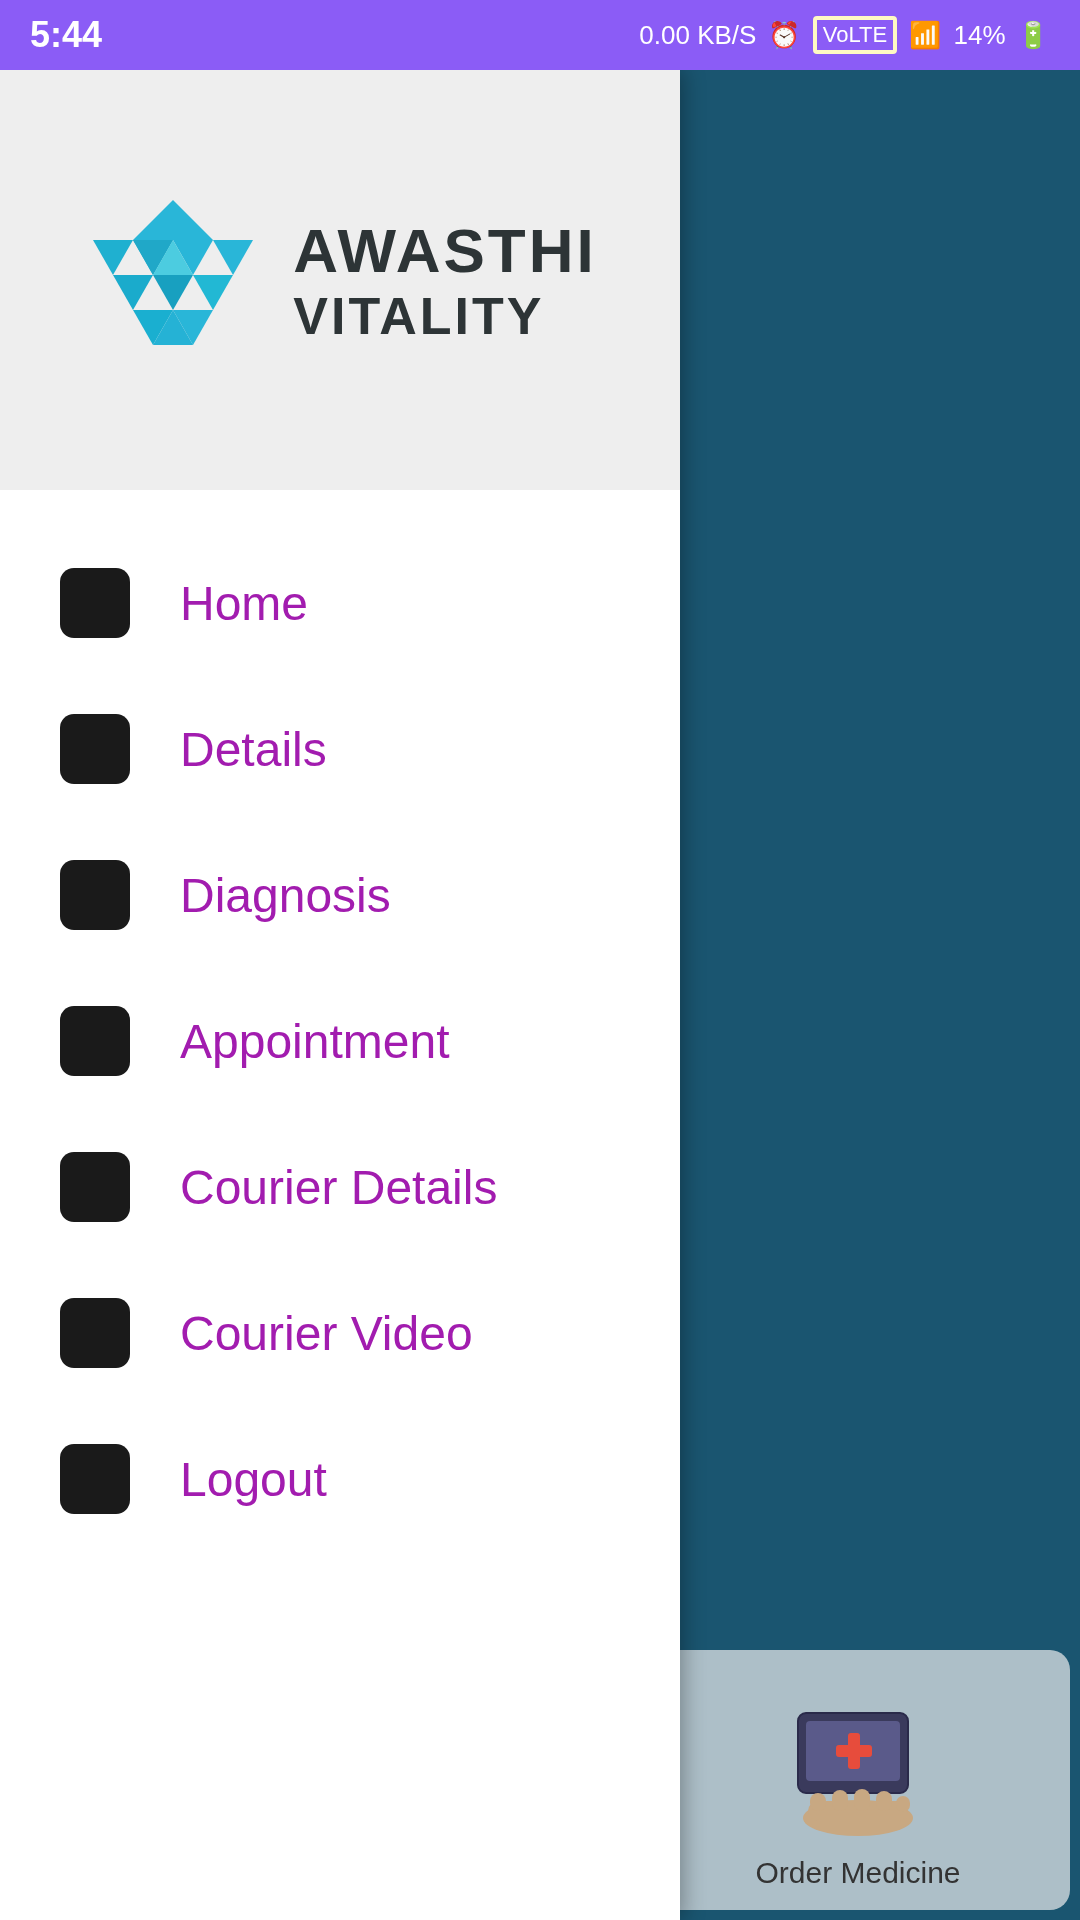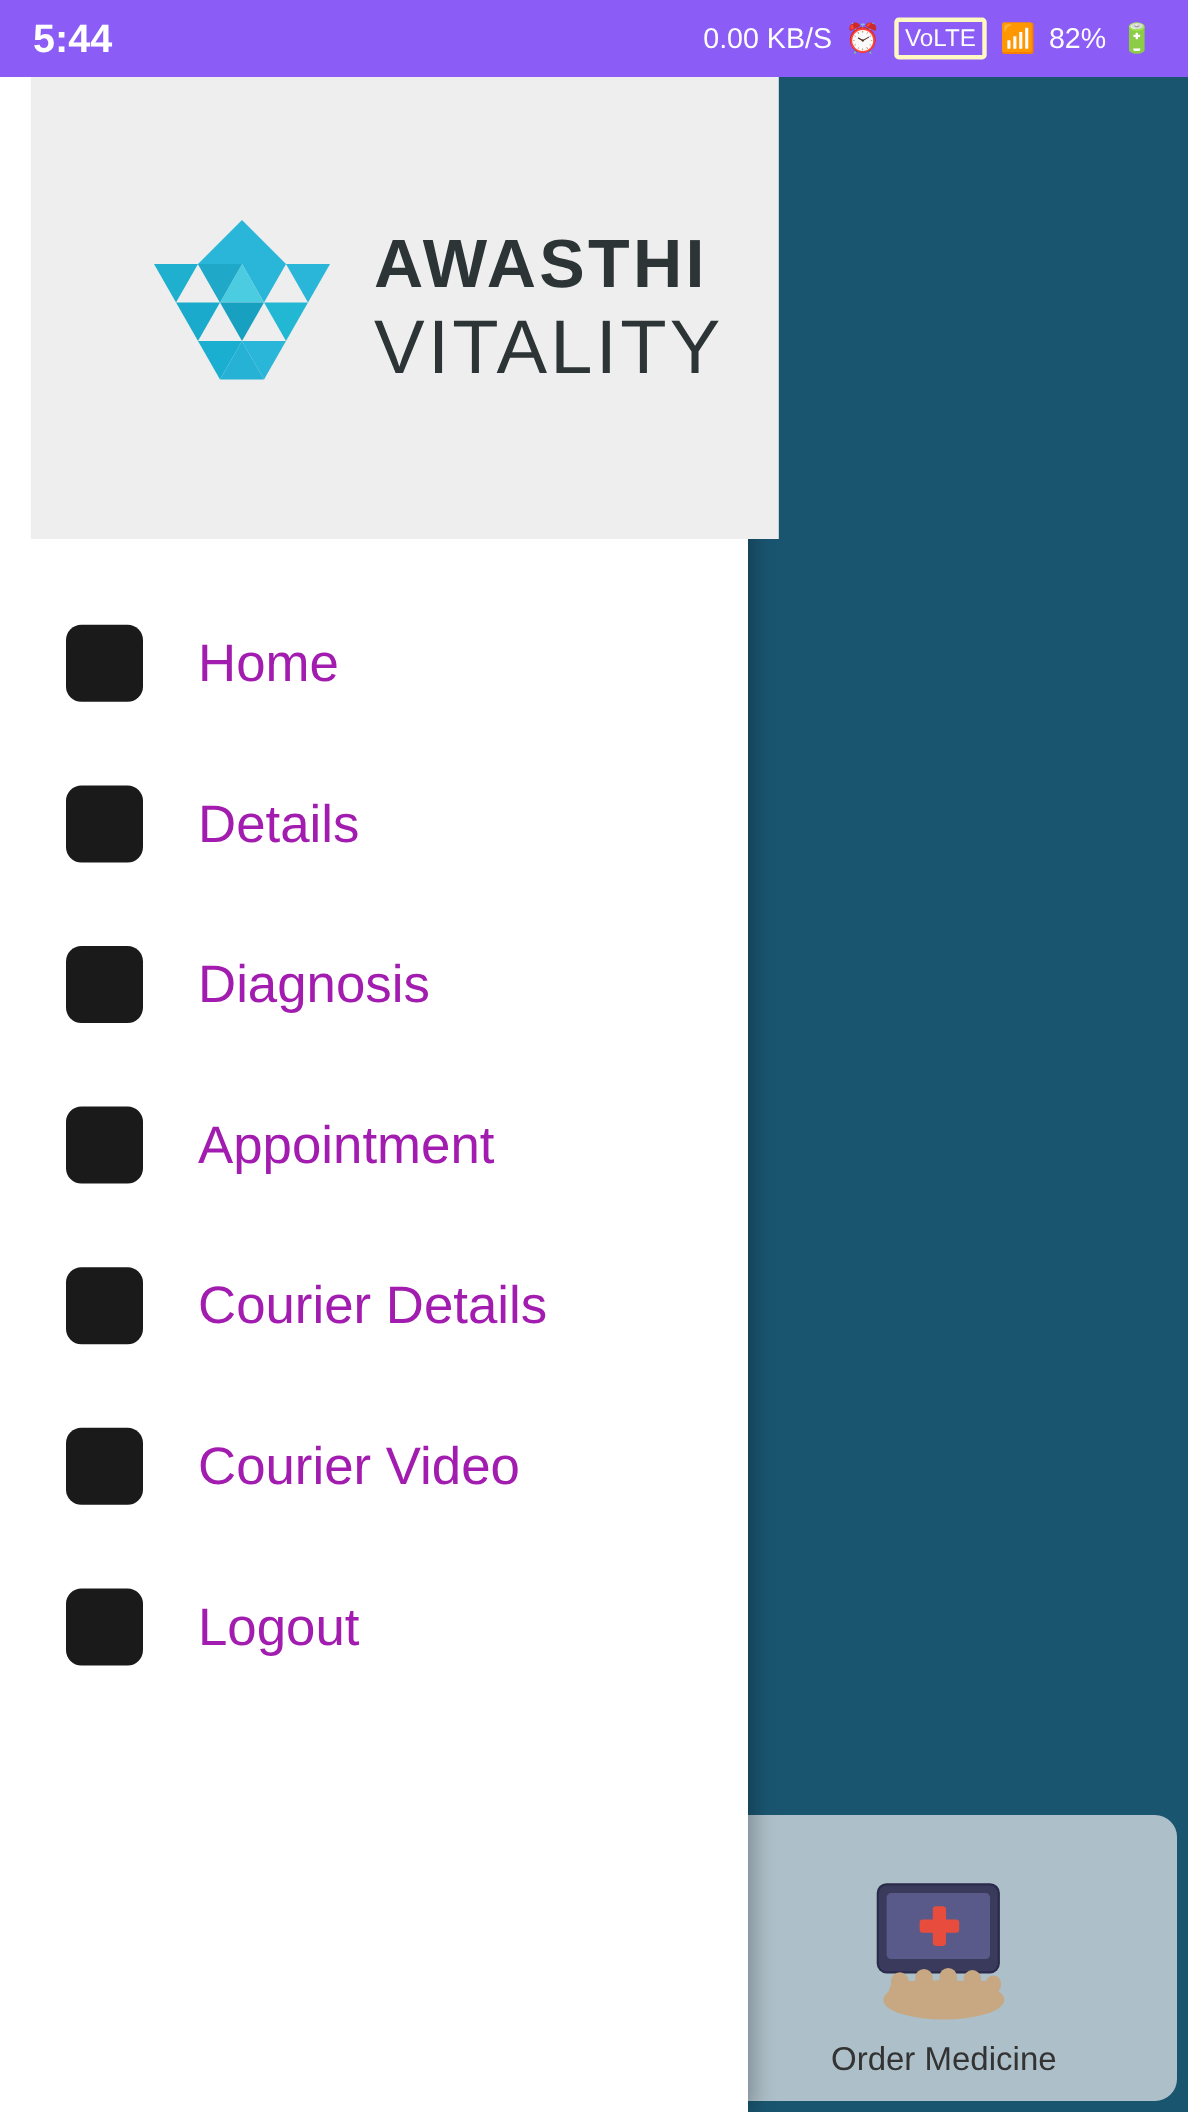--- a/index.html
+++ b/index.html
@@ -75,23 +75,22 @@
       box-shadow: 4px 0 20px rgba(0,0,0,0.3);
     }
 
     
     .logo-area {
       background: #eeeeee;
       width: 100%;
       height: 420px;
       display: flex;
       align-items: center;
-      justify-content: flex-end;
+      justify-content: center;
       padding: 40px 50px;
-      margin-left: 28px;
     }
 
     .logo-container {
       display: flex;
       align-items: center;
       gap: 30px;
     }
 
     
     .logo-icon {
@@ -107,22 +106,22 @@
     .logo-text-main {
       font-size: 62px;
       font-weight: 900;
       color: #2d3436;
       letter-spacing: 3px;
       font-family: 'Arial Black', Arial, sans-serif;
       text-transform: uppercase;
     }
 
     .logo-text-sub {
-      font-size: 69px;
-      font-weight: 400;
+      font-size: 52px;
+      font-weight: 700;
       color: #2d3436;
       letter-spacing: 3px;
       font-family: 'Arial Black', Arial, sans-serif;
       text-transform: uppercase;
     }
 
     
     .menu-list {
       list-style: none;
       padding: 40px 0;
@@ -187,21 +186,21 @@
 </head>
 <body>
 
 <div class="status-bar">
   <span class="status-time">5:44</span>
   <div class="status-icons">
     <span>0.00 KB/S</span>
     <span>⏰</span>
     <span style="font-size:22px; border:4px solid #fef9c3; padding:2px 6px; border-radius:4px;">VoLTE</span>
     <span>📶</span>
-    <span>82%</span>
+    <span>14%</span>
     <span>🔋</span>
   </div>
 </div>
 
 <div class="right-panel"></div>
 
 <div class="drawer-panel">
 
   <div class="logo-area">
     <div class="logo-container">

